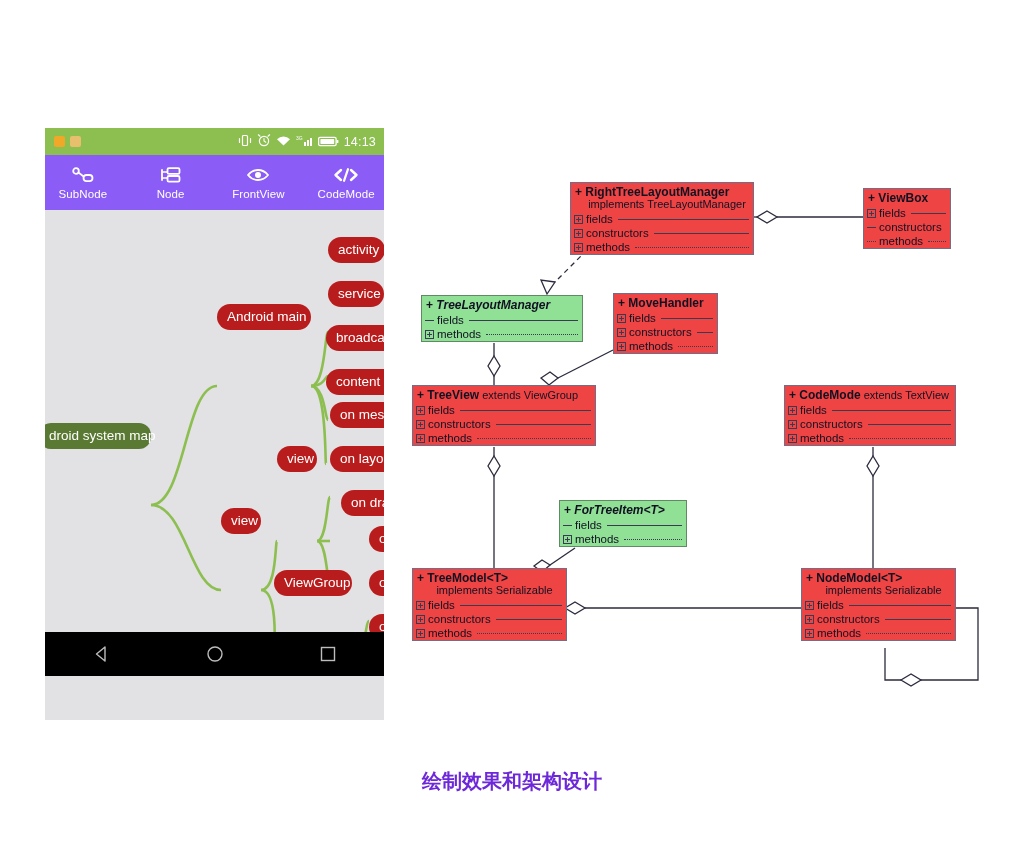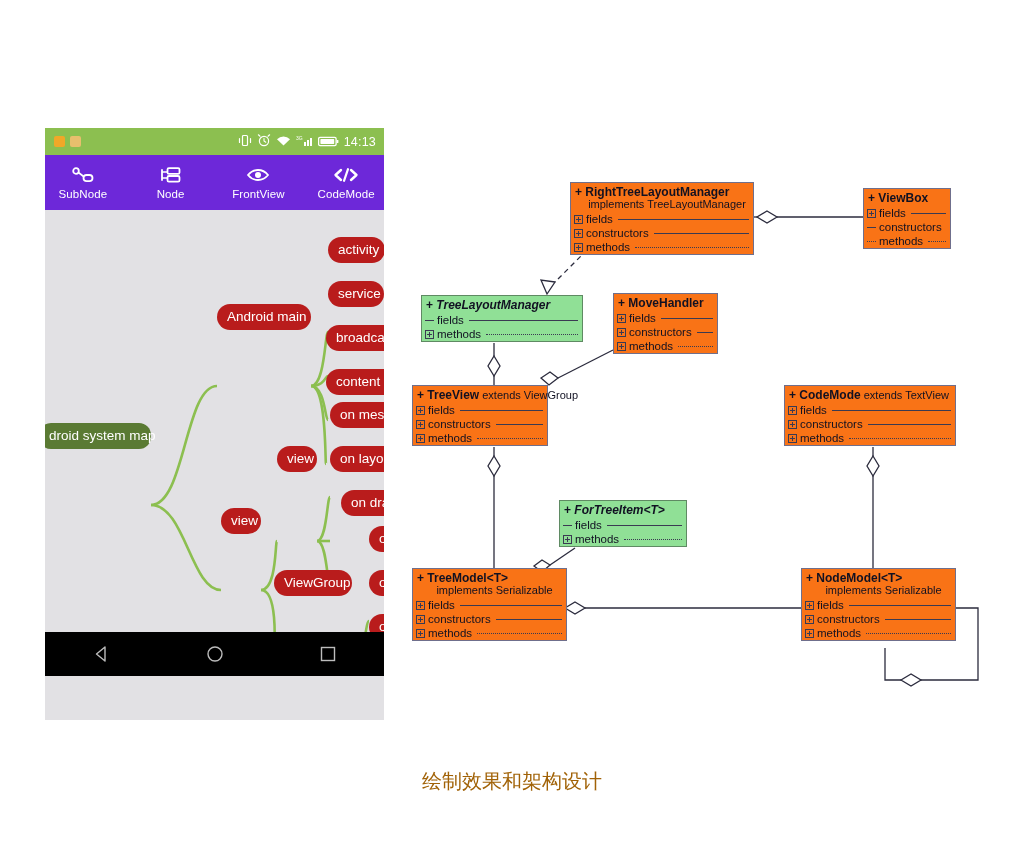--- a/index.html
+++ b/index.html
@@ -20,21 +20,21 @@
   .sb-left{display:flex;gap:5px;margin-left:9px;align-items:center;}
   .sb-sq{width:11px;height:11px;border-radius:2px;background:#f0a828;}
   .sb-sq.dim{background:#e8bf6d;}
   .sb-right{
     position:absolute;right:8px;top:0;height:27px;
     display:flex;align-items:center;gap:5px;color:#ffffff;
   }
   .sb-clock{font-size:12.5px;color:#ffffff;letter-spacing:.2px;}
   .sb-ic{display:block;}
   .toolbar{
-    height:55px;background:#6d28d9;display:flex;align-items:center;gap:12px;
+    height:55px;background:#8b5cf6;display:flex;align-items:center;gap:12px;
   }
   .tb-item{
     flex:1;display:flex;flex-direction:column;align-items:center;
     justify-content:center;gap:3px;color:#ffffff;
   }
   .tb-label{font-size:11.5px;color:#ffffff;letter-spacing:.1px;}
   .tb-ic{height:20px;display:flex;align-items:center;justify-content:center;}
   #canvas-area{
     position:relative;width:339px;height:466px;background:#e2e1e4;overflow:hidden;
   }
@@ -47,21 +47,21 @@
   .mm-node{
     position:absolute;background:#b91c1c;color:#ffffff;border-radius:13px;
     font-size:13.5px;line-height:1;display:flex;align-items:center;
     padding:0 10px;height:26px;white-space:nowrap;box-sizing:border-box;
   }
   .mm-node.root{background:#5a7a33;border-radius:12px;}
   
   #uml{position:absolute;left:395px;top:160px;width:600px;height:540px;}
   .uml-box{
     position:absolute;box-sizing:border-box;
-    border:1px solid #6f6f8c;background:#f97316;
+    border:1px solid #6f6f8c;background:#ef4444;
     font-size:11.5px;color:#111122;
   }
   .uml-box.green{background:#90e096;border-color:#5f8a63;margin-left:8px;}
   .uml-title{
     padding:2px 4px 1px 4px;font-size:12px;font-weight:bold;white-space:nowrap;
   }
   .uml-title .plus{font-weight:bold;}
   .uml-title .extends{font-weight:normal;font-size:11px;}
   .uml-title.italic .nm{font-style:italic;}
   .uml-sub{
@@ -91,21 +91,21 @@
   .exp.minus{border:none;}
   .exp.minus::after{display:none;}
   .exp.minus::before{left:0;right:0;top:4px;}
   .exp.dots{border:none;}
   .exp.dots::after{display:none;}
   .exp.dots::before{left:0;right:0;top:4px;height:0;border-top:1px dotted #3a3a52;background:none;}
   #uml-svg{position:absolute;left:0;top:0;width:600px;height:540px;overflow:visible;}
   
   #caption{
     position:absolute;left:0;top:768px;width:1024px;text-align:center;
-    font-family:"DejaVu Sans",sans-serif;font-size:20px;color:#a16207;
+    font-family:"DejaVu Sans",sans-serif;font-size:20px;color:#6d28d9;font-weight:bold;
   }
 </style>
 </head>
 <body>
 
 <div id="phone">
 
   <div class="status-bar">
     <div class="sb-left">
       <span class="sb-sq"></span>
@@ -385,21 +385,21 @@
           <span class="exp"></span>
           <span class="rl">constructors</span>
           <span class="ln "></span>
         </div>
         <div class="uml-row">
           <span class="exp"></span>
           <span class="rl">methods</span>
           <span class="ln dot"></span>
         </div>
       </div>
-      <div class="uml-box" style="left: 17px; top: 225px; width: 136px;">
+      <div class="uml-box" style="left: 17px; top: 225px; width: 184px;">
         <div class="uml-title"><span class="plus">+ </span><span class="nm">TreeView</span><span class="extends"> extends  ViewGroup</span></div>
         <div class="uml-row">
           <span class="exp"></span>
           <span class="rl">fields</span>
           <span class="ln "></span>
         </div>
         <div class="uml-row">
           <span class="exp"></span>
           <span class="rl">constructors</span>
           <span class="ln "></span>

